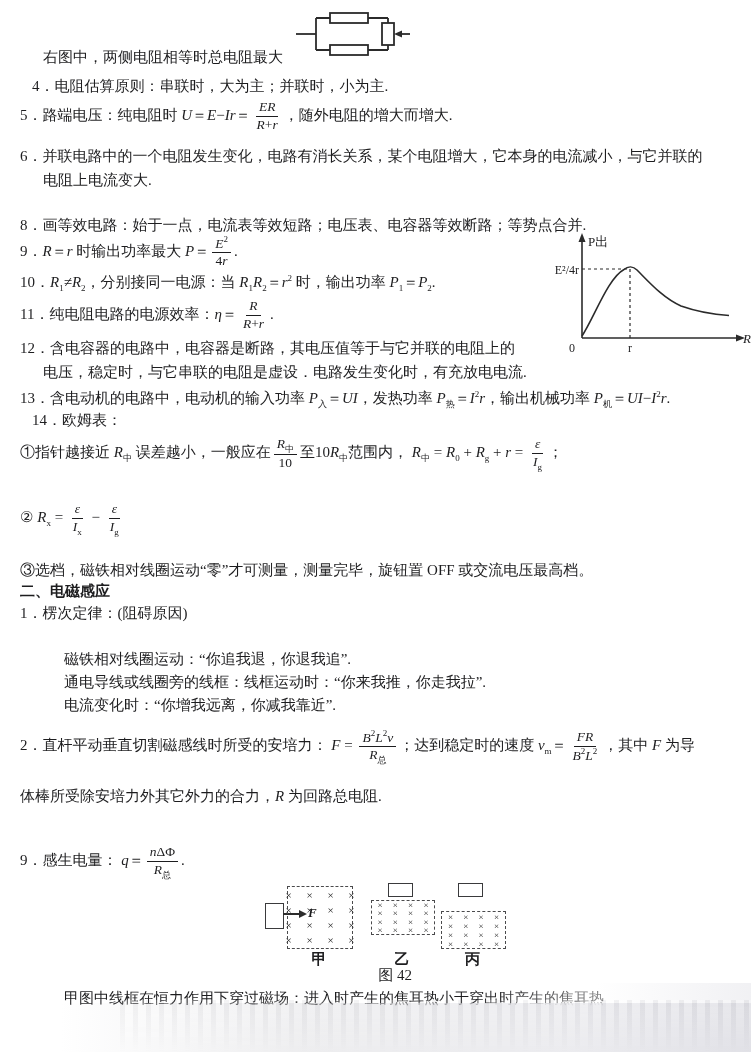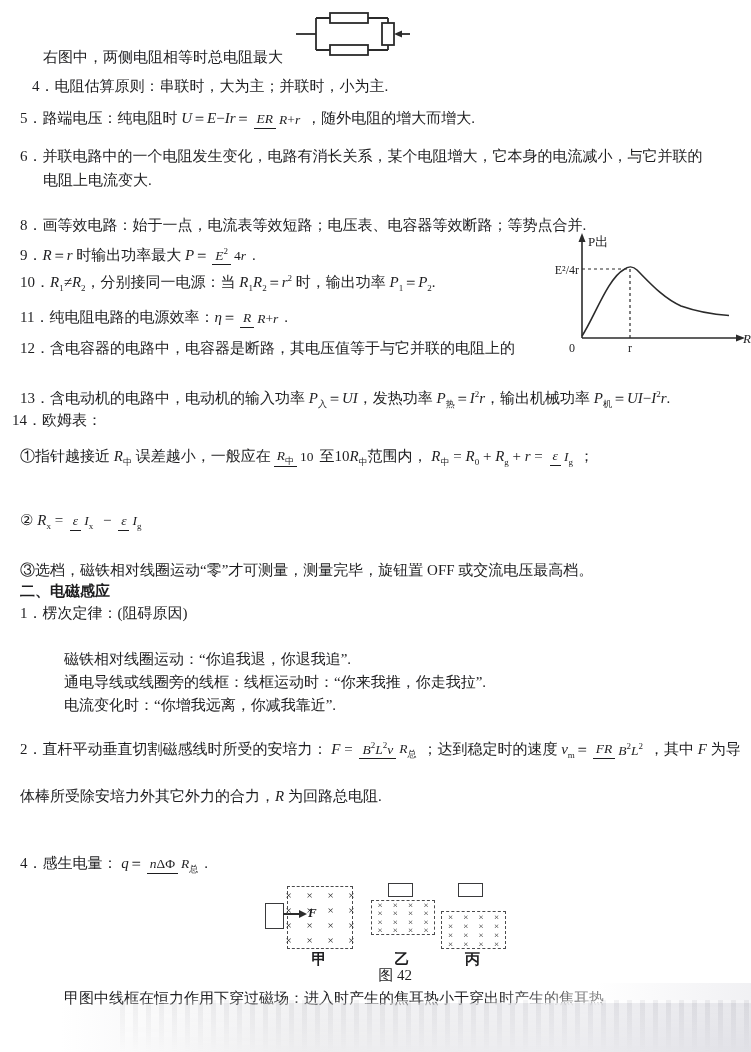--- a/index.html
+++ b/index.html
@@ -6,22 +6,22 @@
   body{
     width:751px;height:1052px;background:#ffffff;position:relative;overflow:hidden;
     font-family:"Liberation Serif","DejaVu Serif",serif;color:#1d1d1f;
   }
   .page{position:absolute;inset:0;}
   .ln{position:absolute;font-size:15px;line-height:20px;white-space:nowrap;}
   .bold{font-weight:bold;}
   .mi{font-style:italic;font-family:"Liberation Serif","DejaVu Serif",serif;}
   sub{font-size:9px;line-height:1;}
   sup{font-size:9px;line-height:1;}
-  .frac{display:inline-flex;flex-direction:row;align-items:center;vertical-align:middle;
-        margin:16px 3px;font-size:13.5px;line-height:1.25;text-align:right;}
+  .frac{display:inline-flex;flex-direction:column;align-items:center;vertical-align:middle;
+        margin:4px 3px;font-size:13.5px;line-height:1.25;text-align:right;}
   .fnum{border-bottom:1px solid #1d1d1f;padding:0 3px;}
   .fden{padding:0 3px;}
   .figrect{position:absolute;border:1.5px solid #3a3a3c;background:#fff;}
   .fieldbox{position:absolute;border:1.5px dashed #4a4a4c;display:flex;flex-direction:column;
             justify-content:space-around;align-items:center;color:#2b2b2b;}
   .xrow{letter-spacing:6px;font-size:11px;line-height:12px;white-space:nowrap;text-indent:6px;}
   .xrow-sm{letter-spacing:4px;font-size:9px;line-height:8px;white-space:nowrap;text-indent:4px;}
   .figlabel{position:absolute;font-size:15px;font-weight:bold;text-align:center;}
   .arrowline{position:absolute;height:2px;background:#2b2b2b;}
   .arrowhead-r{position:absolute;width:0;height:0;border-left:8px solid #2b2b2b;
@@ -88,22 +88,23 @@
   <div class="ln" style="top:231px;left:20px"><span>9．</span><span class="mi">R</span><span>＝</span><span class="mi">r</span><span> 时输出功率最大 </span><span class="mi">P</span><span>＝</span><span class="frac">
         <span class="fnum"><span class="mi">E</span><sup>2</sup></span>
         <span class="fden"><span>4</span><span class="mi">r</span></span>
       </span><span>.</span></div>
   <div class="ln" style="top:272px;left:20px"><span>10．</span><span class="mi">R</span><sub>1</sub><span>≠</span><span class="mi">R</span><sub>2</sub><span>，分别接同一电源：当 </span><span class="mi">R</span><sub>1</sub><span class="mi">R</span><sub>2</sub><span>＝</span><span class="mi">r</span><sup>2</sup><span> 时，输出功率 </span><span class="mi">P</span><sub>1</sub><span>＝</span><span class="mi">P</span><sub>2</sub><span>.</span></div>
   <div class="ln" style="top:294px;left:20px"><span>11．纯电阻电路的电源效率：</span><span class="mi">η</span><span>＝</span><span class="frac">
         <span class="fnum"><span class="mi">R</span></span>
         <span class="fden"><span class="mi">R</span><span>+</span><span class="mi">r</span></span>
       </span><span>.</span></div>
   <div class="ln" style="top:338px;left:20px">12．含电容器的电路中，电容器是断路，其电压值等于与它并联的电阻上的</div>
+  <div class="ln" style="top:362px;left:43px">电压，稳定时，与它串联的电阻是虚设．电路发生变化时，有充放电电流.</div>
   <div class="ln" style="top:388px;left:20px"><span>13．含电动机的电路中，电动机的输入功率 </span><span class="mi">P</span><sub>入</sub><span>＝</span><span class="mi">UI</span><span>，发热功率 </span><span class="mi">P</span><sub>热</sub><span>＝</span><span class="mi">I</span><sup>2</sup><span class="mi">r</span><span>，输出机械功率 </span><span class="mi">P</span><sub>机</sub><span>＝</span><span class="mi">UI</span><span>−</span><span class="mi">I</span><sup>2</sup><span class="mi">r</span><span>.</span></div>
-  <div class="ln" style="top:410px;left:12px">14．欧姆表：</div>
+  <div class="ln" style="top:410px;left:32px">14．欧姆表：</div>
   <div class="ln" style="top:432px;left:20px"><span>①指针越接近 </span><span class="mi">R</span><sub>中</sub><span> 误差越小，一般应在</span><span class="frac">
         <span class="fnum"><span class="mi">R</span><sub>中</sub></span>
         <span class="fden"><span>10</span></span>
       </span><span>至10</span><span class="mi">R</span><sub>中</sub><span>范围内， </span><span class="mi">R</span><sub>中</sub><span> = </span><span class="mi">R</span><sub>0</sub><span> + </span><span class="mi">R</span><sub>g</sub><span> + </span><span class="mi">r</span><span> = </span><span class="frac">
         <span class="fnum"><span class="mi">ε</span></span>
         <span class="fden"><span class="mi">I</span><sub>g</sub></span>
       </span><span>；</span></div>
   <div class="ln" style="top:497px;left:20px"><span>② </span><span class="mi">R</span><sub>x</sub><span> = </span><span class="frac">
         <span class="fnum"><span class="mi">ε</span></span>
         <span class="fden"><span class="mi">I</span><sub>x</sub></span>
@@ -118,21 +119,21 @@
   <div class="ln" style="top:672px;left:64px">通电导线或线圈旁的线框：线框运动时：“你来我推，你走我拉”.</div>
   <div class="ln" style="top:695px;left:64px">电流变化时：“你增我远离，你减我靠近”.</div>
   <div class="ln" style="top:725px;left:20px"><span>2．直杆平动垂直切割磁感线时所受的安培力： </span><span class="mi">F</span><span> = </span><span class="frac">
         <span class="fnum"><span class="mi">B</span><sup>2</sup><span class="mi">L</span><sup>2</sup><span class="mi">v</span></span>
         <span class="fden"><span class="mi">R</span><sub>总</sub></span>
       </span><span>；达到稳定时的速度 </span><span class="mi">v</span><sub>m</sub><span>＝</span><span class="frac">
         <span class="fnum"><span class="mi">FR</span></span>
         <span class="fden"><span class="mi">B</span><sup>2</sup><span class="mi">L</span><sup>2</sup></span>
       </span><span>，其中 </span><span class="mi">F</span><span> 为导</span></div>
   <div class="ln" style="top:786px;left:20px"><span>体棒所受除安培力外其它外力的合力，</span><span class="mi">R</span><span> 为回路总电阻.</span></div>
-  <div class="ln" style="top:840px;left:20px"><span>4．感生电量： </span><span class="mi">q</span><span>＝</span><span class="frac">
+  <div class="ln" style="top:840px;left:20px"><span>9．感生电量： </span><span class="mi">q</span><span>＝</span><span class="frac">
         <span class="fnum"><span class="mi">n</span><span>ΔΦ</span></span>
         <span class="fden"><span class="mi">R</span><sub>总</sub></span>
       </span><span>.</span></div>
 
   <div>
 
     <div class="figrect" style="left:265px;top:903px;width:17px;height:24px;"></div>
     <div class="arrowline" style="left:283px;top:913px;width:17px;"></div>
     <div class="arrowhead-r" style="left:299px;top:910px;"></div>
     <div class="flabel" style="left:308px;top:905px;">F</div>

